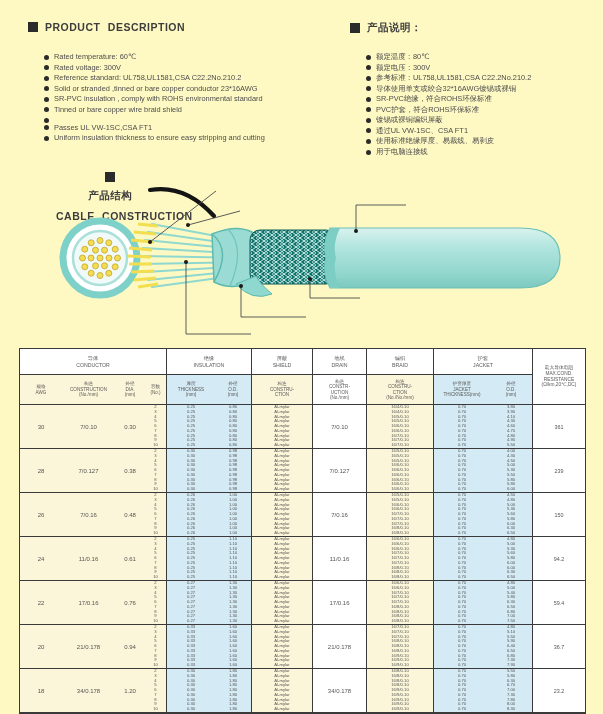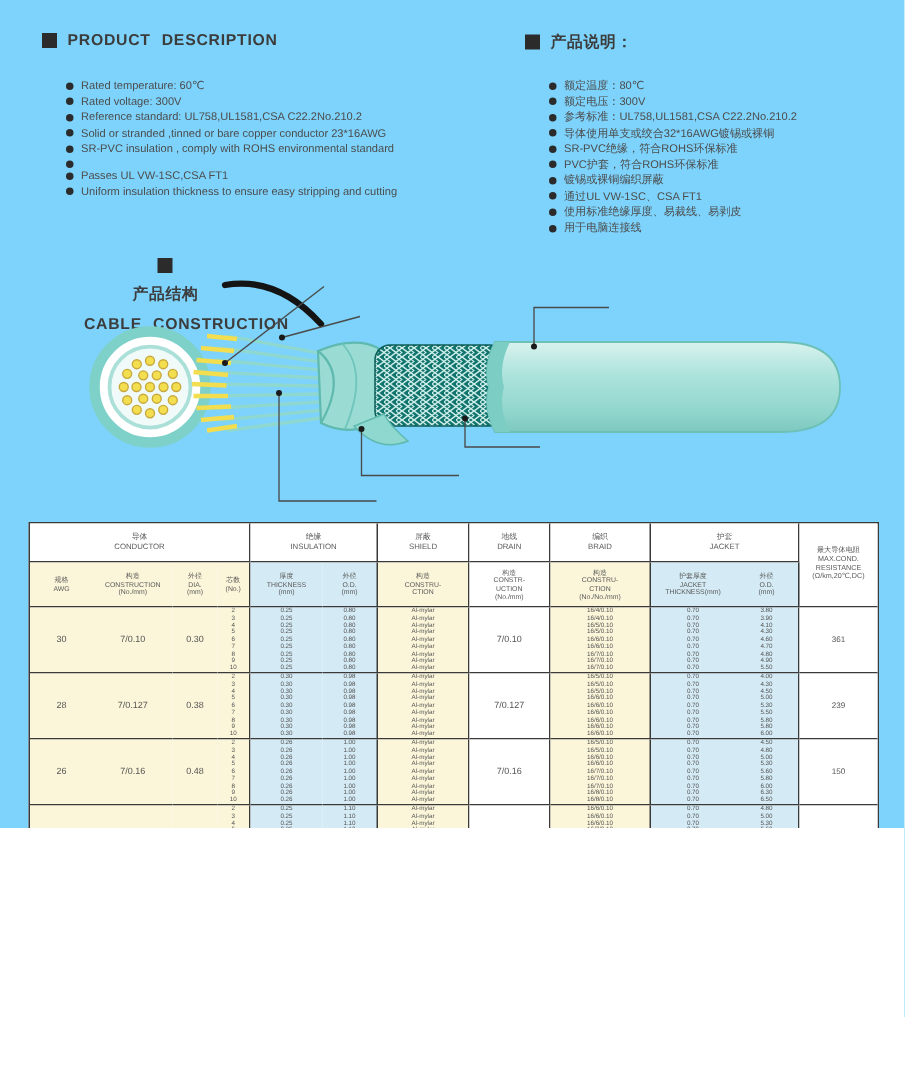--- a/index.html
+++ b/index.html
@@ -1,18 +1,18 @@
 <!DOCTYPE html>
 <html><head>
 <meta charset="utf-8">
 <style>
   * { margin:0; padding:0; box-sizing:border-box; }
   html,body { background:#fff; }
   body { font-family:"Liberation Sans","DejaVu Sans",sans-serif; color:#4a4a4a; }
-  #page { position:relative; width:603px; height:552px; background:#7dd3fc; overflow:hidden; }
+  #page { position:relative; width:603px; height:714px; background:#fef9c3; overflow:hidden; }
 
   
   .sec-title { position:absolute; display:flex; align-items:center; gap:7px; font-weight:bold; color:#3c3c3c; }
   .sq { width:10px; height:10px; background:#2b2b2b; flex:0 0 auto; }
   .sec-title .t { font-size:10.5px; letter-spacing:.5px; word-spacing:4px; }
 
   
   .blist { position:absolute; list-style:none; }
   .blist li { display:flex; align-items:flex-start; gap:5px; font-size:7.4px; line-height:10.55px; color:#4c4c4c; white-space:nowrap;padding-left:16px; }
   .dot { width:5px; height:5px; border-radius:50%; background:#2b2b2b; margin-top:2.6px; flex:0 0 auto; }
@@ -65,20 +65,24 @@
         <span class="dot"></span>
         <span>Reference standard: UL758,UL1581,CSA C22.2No.210.2</span>
       </li>
       <li>
         <span class="dot"></span>
         <span>Solid or stranded ,tinned or bare copper conductor 23*16AWG</span>
       </li>
       <li>
         <span class="dot"></span>
         <span>SR-PVC insulation , comply with ROHS environmental standard</span>
+      </li>
+      <li>
+        <span class="dot"></span>
+        <span>Tinned or bare copper wire braid shield</span>
       </li>
       <li>
         <span class="dot"></span>
       </li>
       <li>
         <span class="dot"></span>
         <span>Passes UL VW-1SC,CSA FT1</span>
       </li>
       <li>
         <span class="dot"></span>

